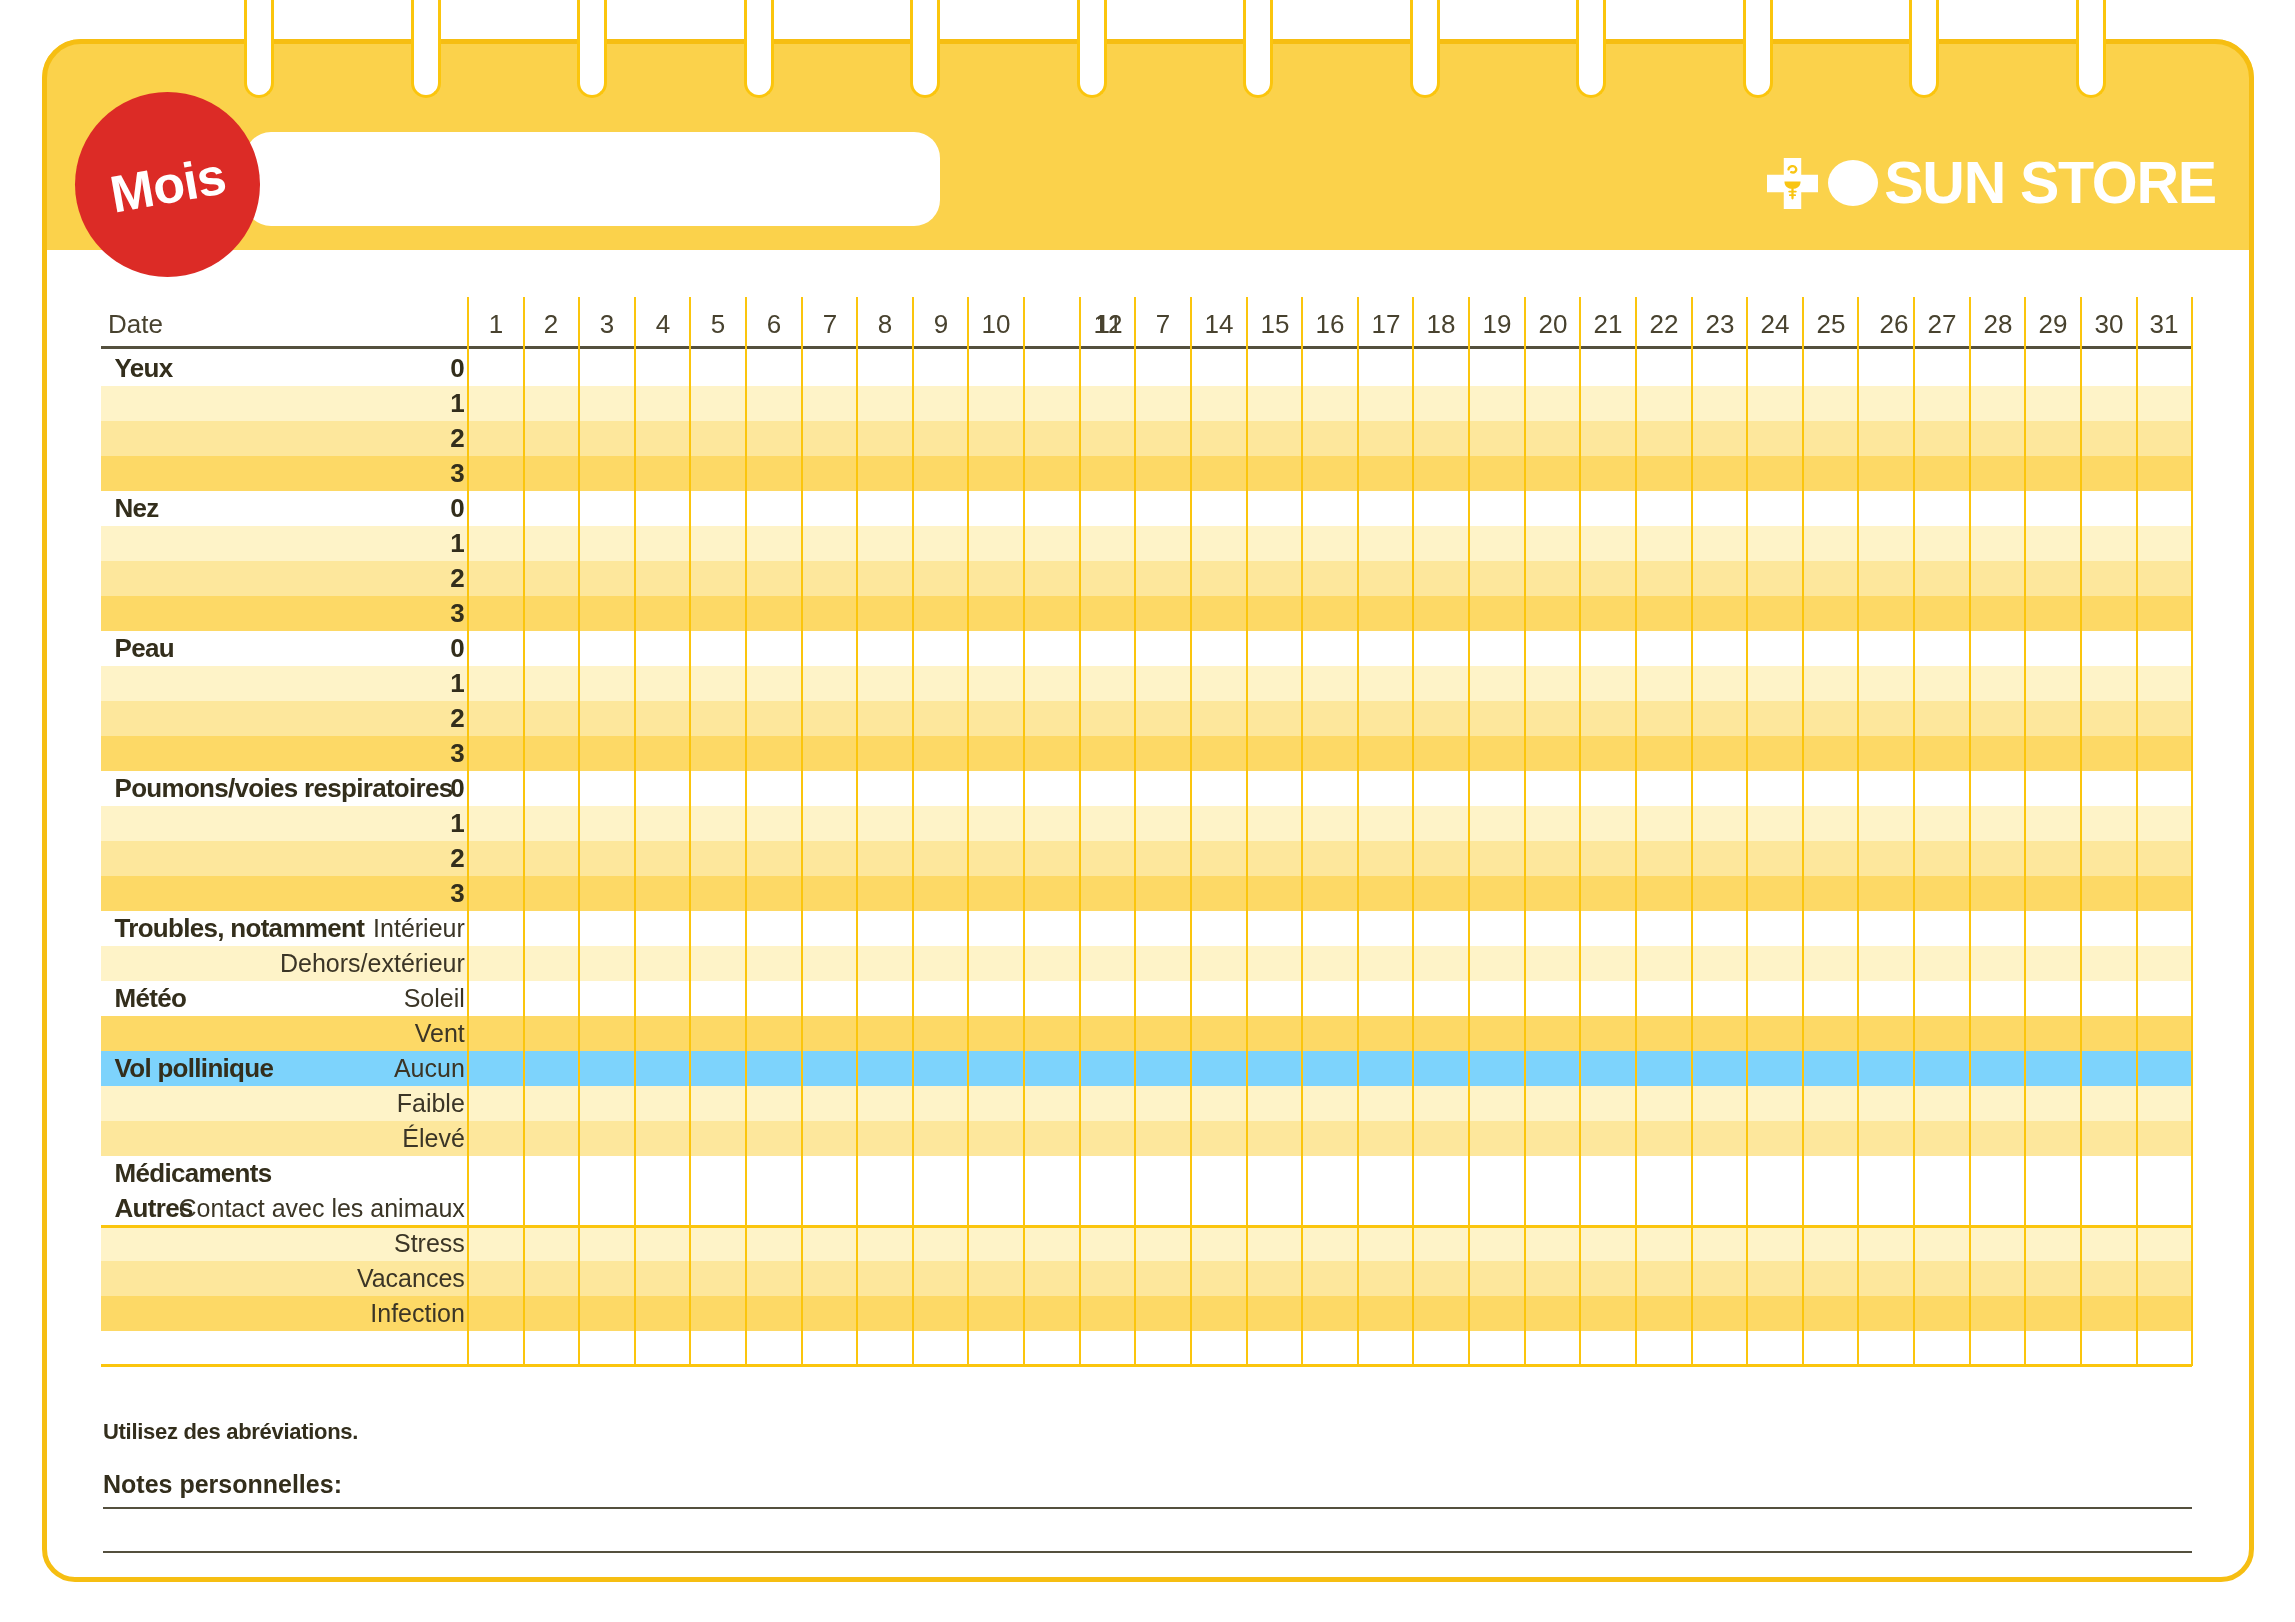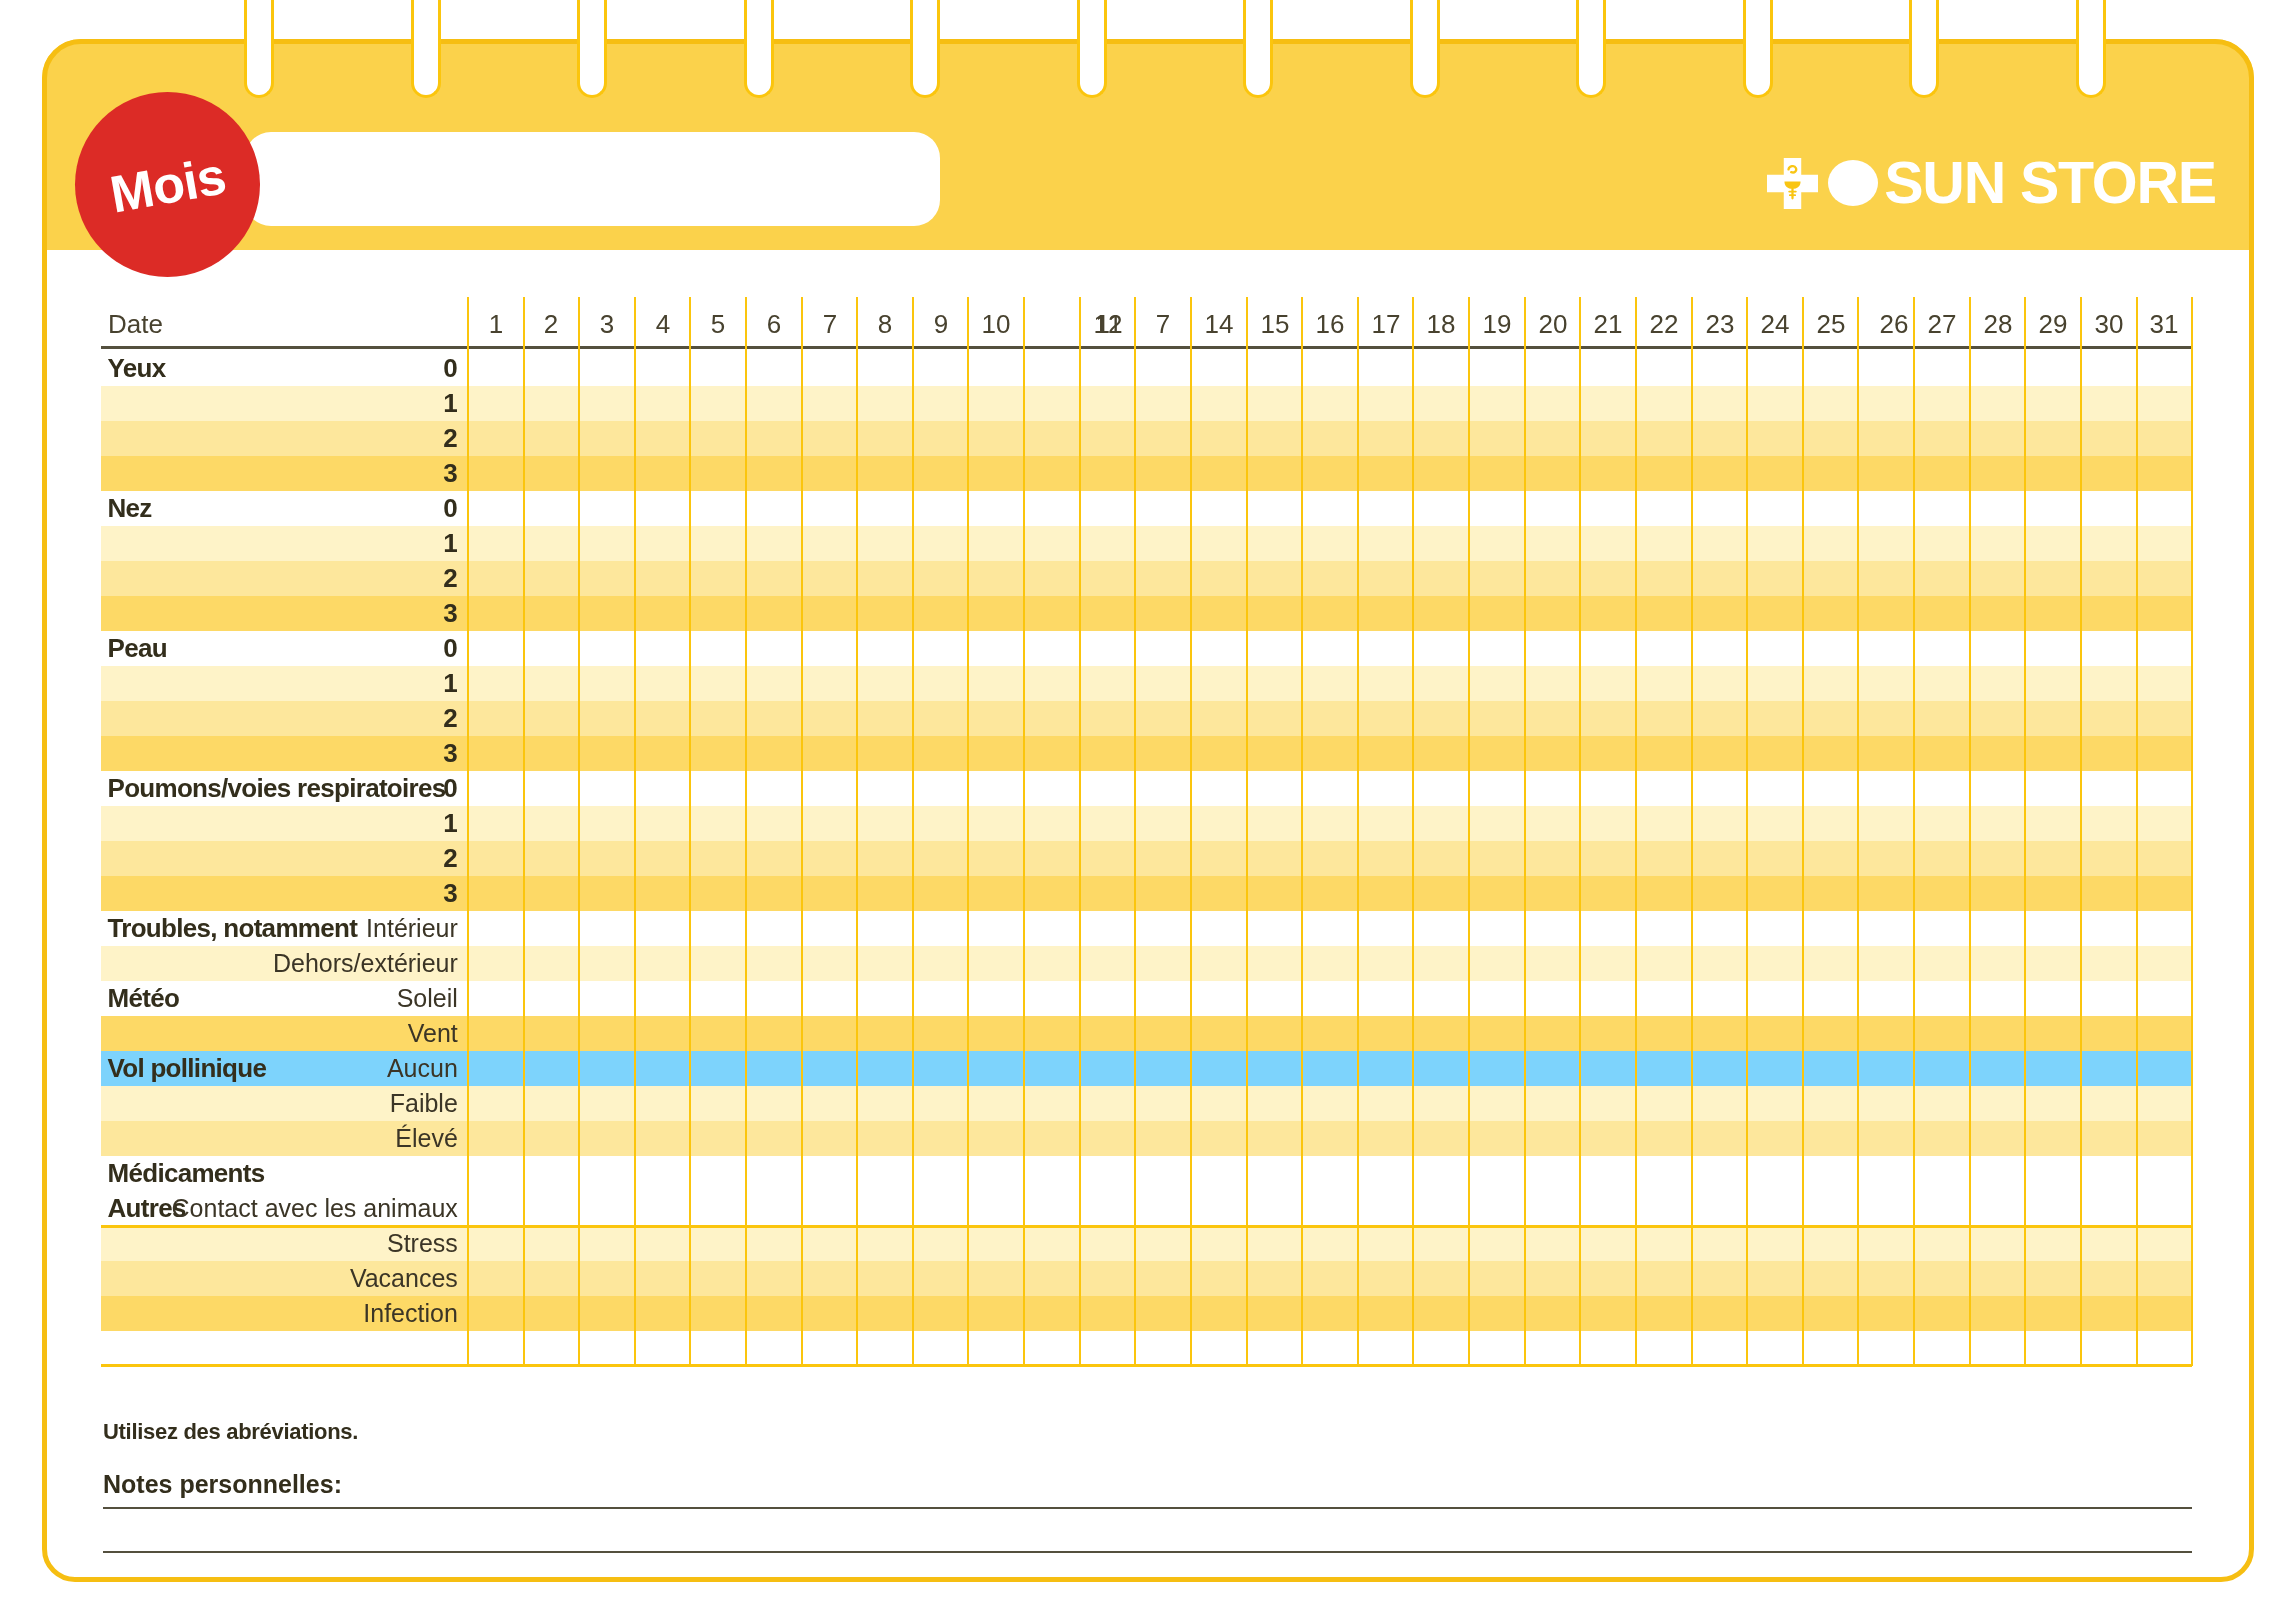--- a/index.html
+++ b/index.html
@@ -43,21 +43,21 @@
   .logo .dot{width:50px;height:46px;background:#fff;border-radius:50%;margin-left:9.8px;}
   .logo .brand{color:#fff;font-weight:bold;font-size:59px;letter-spacing:-1.3px;margin-left:6.5px;
     line-height:51px;white-space:nowrap;}
 
   
   .date-label{position:absolute;left:108px;top:309px;font-size:26px;color:var(--ink-soft);z-index:3;}
   .day-number{position:absolute;top:309px;width:56px;text-align:center;font-size:26px;color:var(--ink-soft);z-index:3;}
   .date-underline{position:absolute;left:101px;top:346px;width:2091px;height:2.6px;background:var(--rule-dark);z-index:3;}
   .rows{position:absolute;left:101px;top:351px;width:2091px;z-index:1;}
   .t-row{position:relative;height:35px;}
-  .t-row .labels{position:absolute;left:0;top:0;width:366px;height:100%;
+  .t-row .labels{position:absolute;left:7px;top:0;width:366px;height:100%;
     display:flex;align-items:center;}
   .cat{position:absolute;left:6.5px;font-weight:bold;font-size:26px;letter-spacing:-0.7px;color:var(--ink);white-space:nowrap;}
   .sub{position:absolute;right:9.2px;font-size:25px;color:#3B3526;white-space:nowrap;}
   .sub.emph{font-weight:bold;font-size:26px;color:var(--ink);}
   .vline{position:absolute;top:297px;width:2px;height:1069px;background:var(--gold);z-index:3;}
   .sec-separator{position:absolute;left:101px;top:1225px;width:2091px;height:2.6px;background:var(--gold);z-index:3;}
   .table-bottom{position:absolute;left:101px;top:1364px;width:2091px;height:3.3px;background:var(--gold);z-index:3;}
 
   
   .instr{position:absolute;left:103px;font-weight:bold;font-size:22px;letter-spacing:-0.3px;color:var(--ink);z-index:3;white-space:nowrap;}

